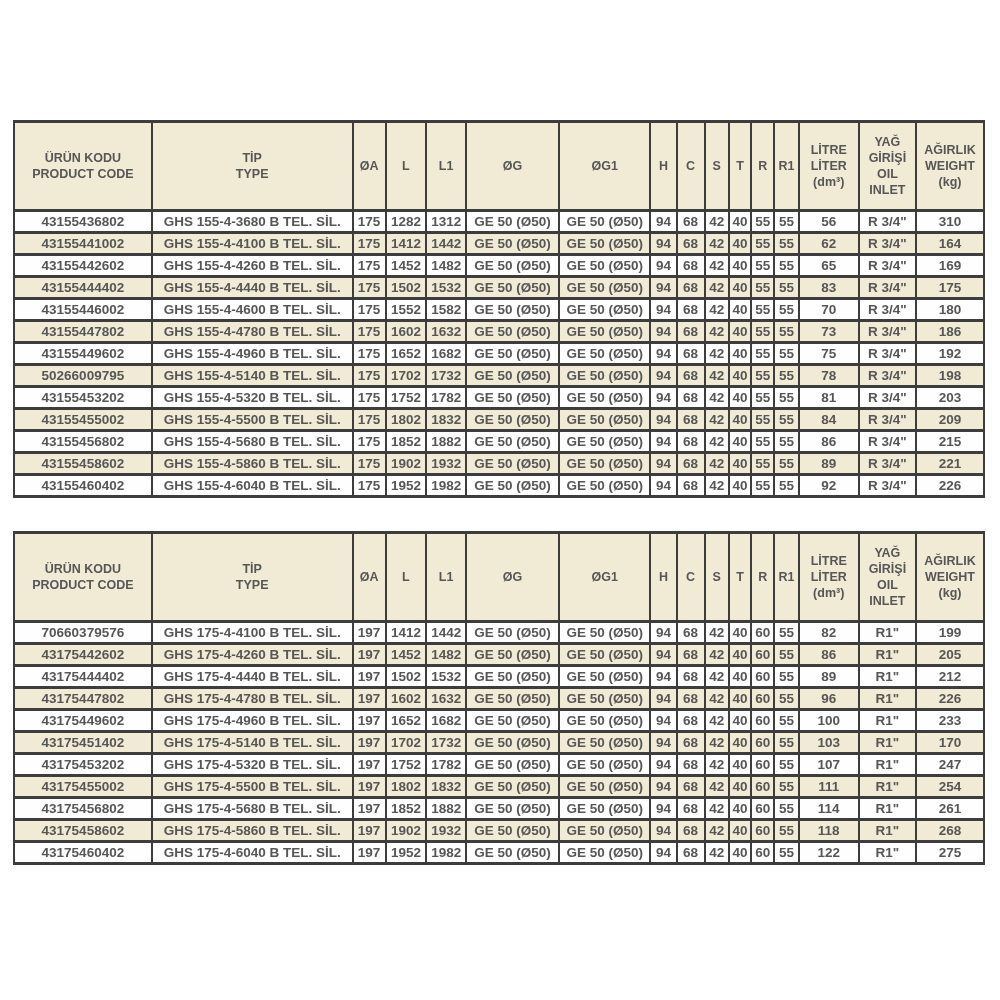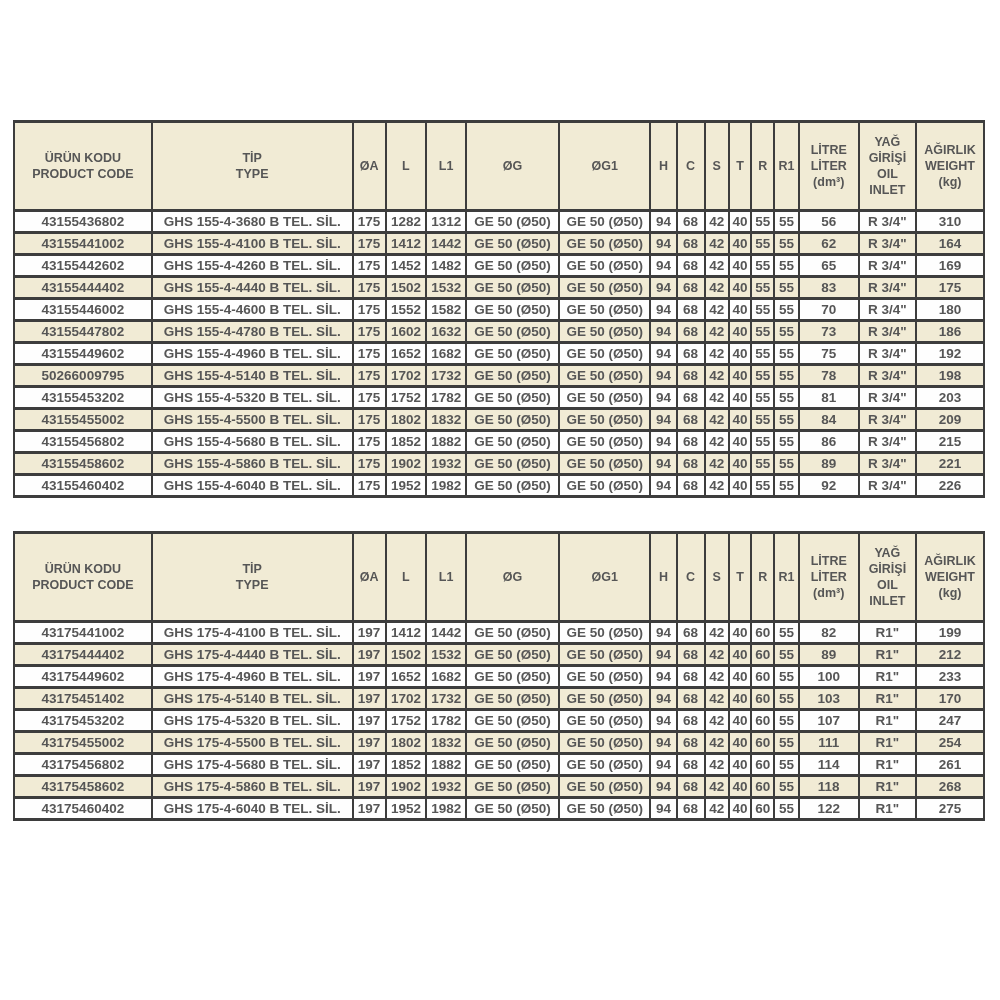--- a/index.html
+++ b/index.html
@@ -388,54 +388,90 @@
 GİRİŞİ
 OIL
 INLET</th>
           <th>AĞIRLIK
 WEIGHT
 (kg)</th>
         </tr>
       </thead>
       <tbody>
         <tr>
-          <td>43175441002</td>
+          <td>70660379576</td>
           <td>GHS 175-4-4100 B TEL. SİL.</td>
           <td>197</td>
           <td>1412</td>
           <td>1442</td>
           <td>GE 50 (Ø50)</td>
           <td>GE 50 (Ø50)</td>
           <td>94</td>
           <td>68</td>
           <td>42</td>
           <td>40</td>
           <td>60</td>
           <td>55</td>
           <td>82</td>
           <td>R1"</td>
           <td>199</td>
         </tr>
         <tr>
+          <td>43175442602</td>
+          <td>GHS 175-4-4260 B TEL. SİL.</td>
+          <td>197</td>
+          <td>1452</td>
+          <td>1482</td>
+          <td>GE 50 (Ø50)</td>
+          <td>GE 50 (Ø50)</td>
+          <td>94</td>
+          <td>68</td>
+          <td>42</td>
+          <td>40</td>
+          <td>60</td>
+          <td>55</td>
+          <td>86</td>
+          <td>R1"</td>
+          <td>205</td>
+        </tr>
+        <tr>
           <td>43175444402</td>
           <td>GHS 175-4-4440 B TEL. SİL.</td>
           <td>197</td>
           <td>1502</td>
           <td>1532</td>
           <td>GE 50 (Ø50)</td>
           <td>GE 50 (Ø50)</td>
           <td>94</td>
           <td>68</td>
           <td>42</td>
           <td>40</td>
           <td>60</td>
           <td>55</td>
           <td>89</td>
           <td>R1"</td>
           <td>212</td>
+        </tr>
+        <tr>
+          <td>43175447802</td>
+          <td>GHS 175-4-4780 B TEL. SİL.</td>
+          <td>197</td>
+          <td>1602</td>
+          <td>1632</td>
+          <td>GE 50 (Ø50)</td>
+          <td>GE 50 (Ø50)</td>
+          <td>94</td>
+          <td>68</td>
+          <td>42</td>
+          <td>40</td>
+          <td>60</td>
+          <td>55</td>
+          <td>96</td>
+          <td>R1"</td>
+          <td>226</td>
         </tr>
         <tr>
           <td>43175449602</td>
           <td>GHS 175-4-4960 B TEL. SİL.</td>
           <td>197</td>
           <td>1652</td>
           <td>1682</td>
           <td>GE 50 (Ø50)</td>
           <td>GE 50 (Ø50)</td>
           <td>94</td>

